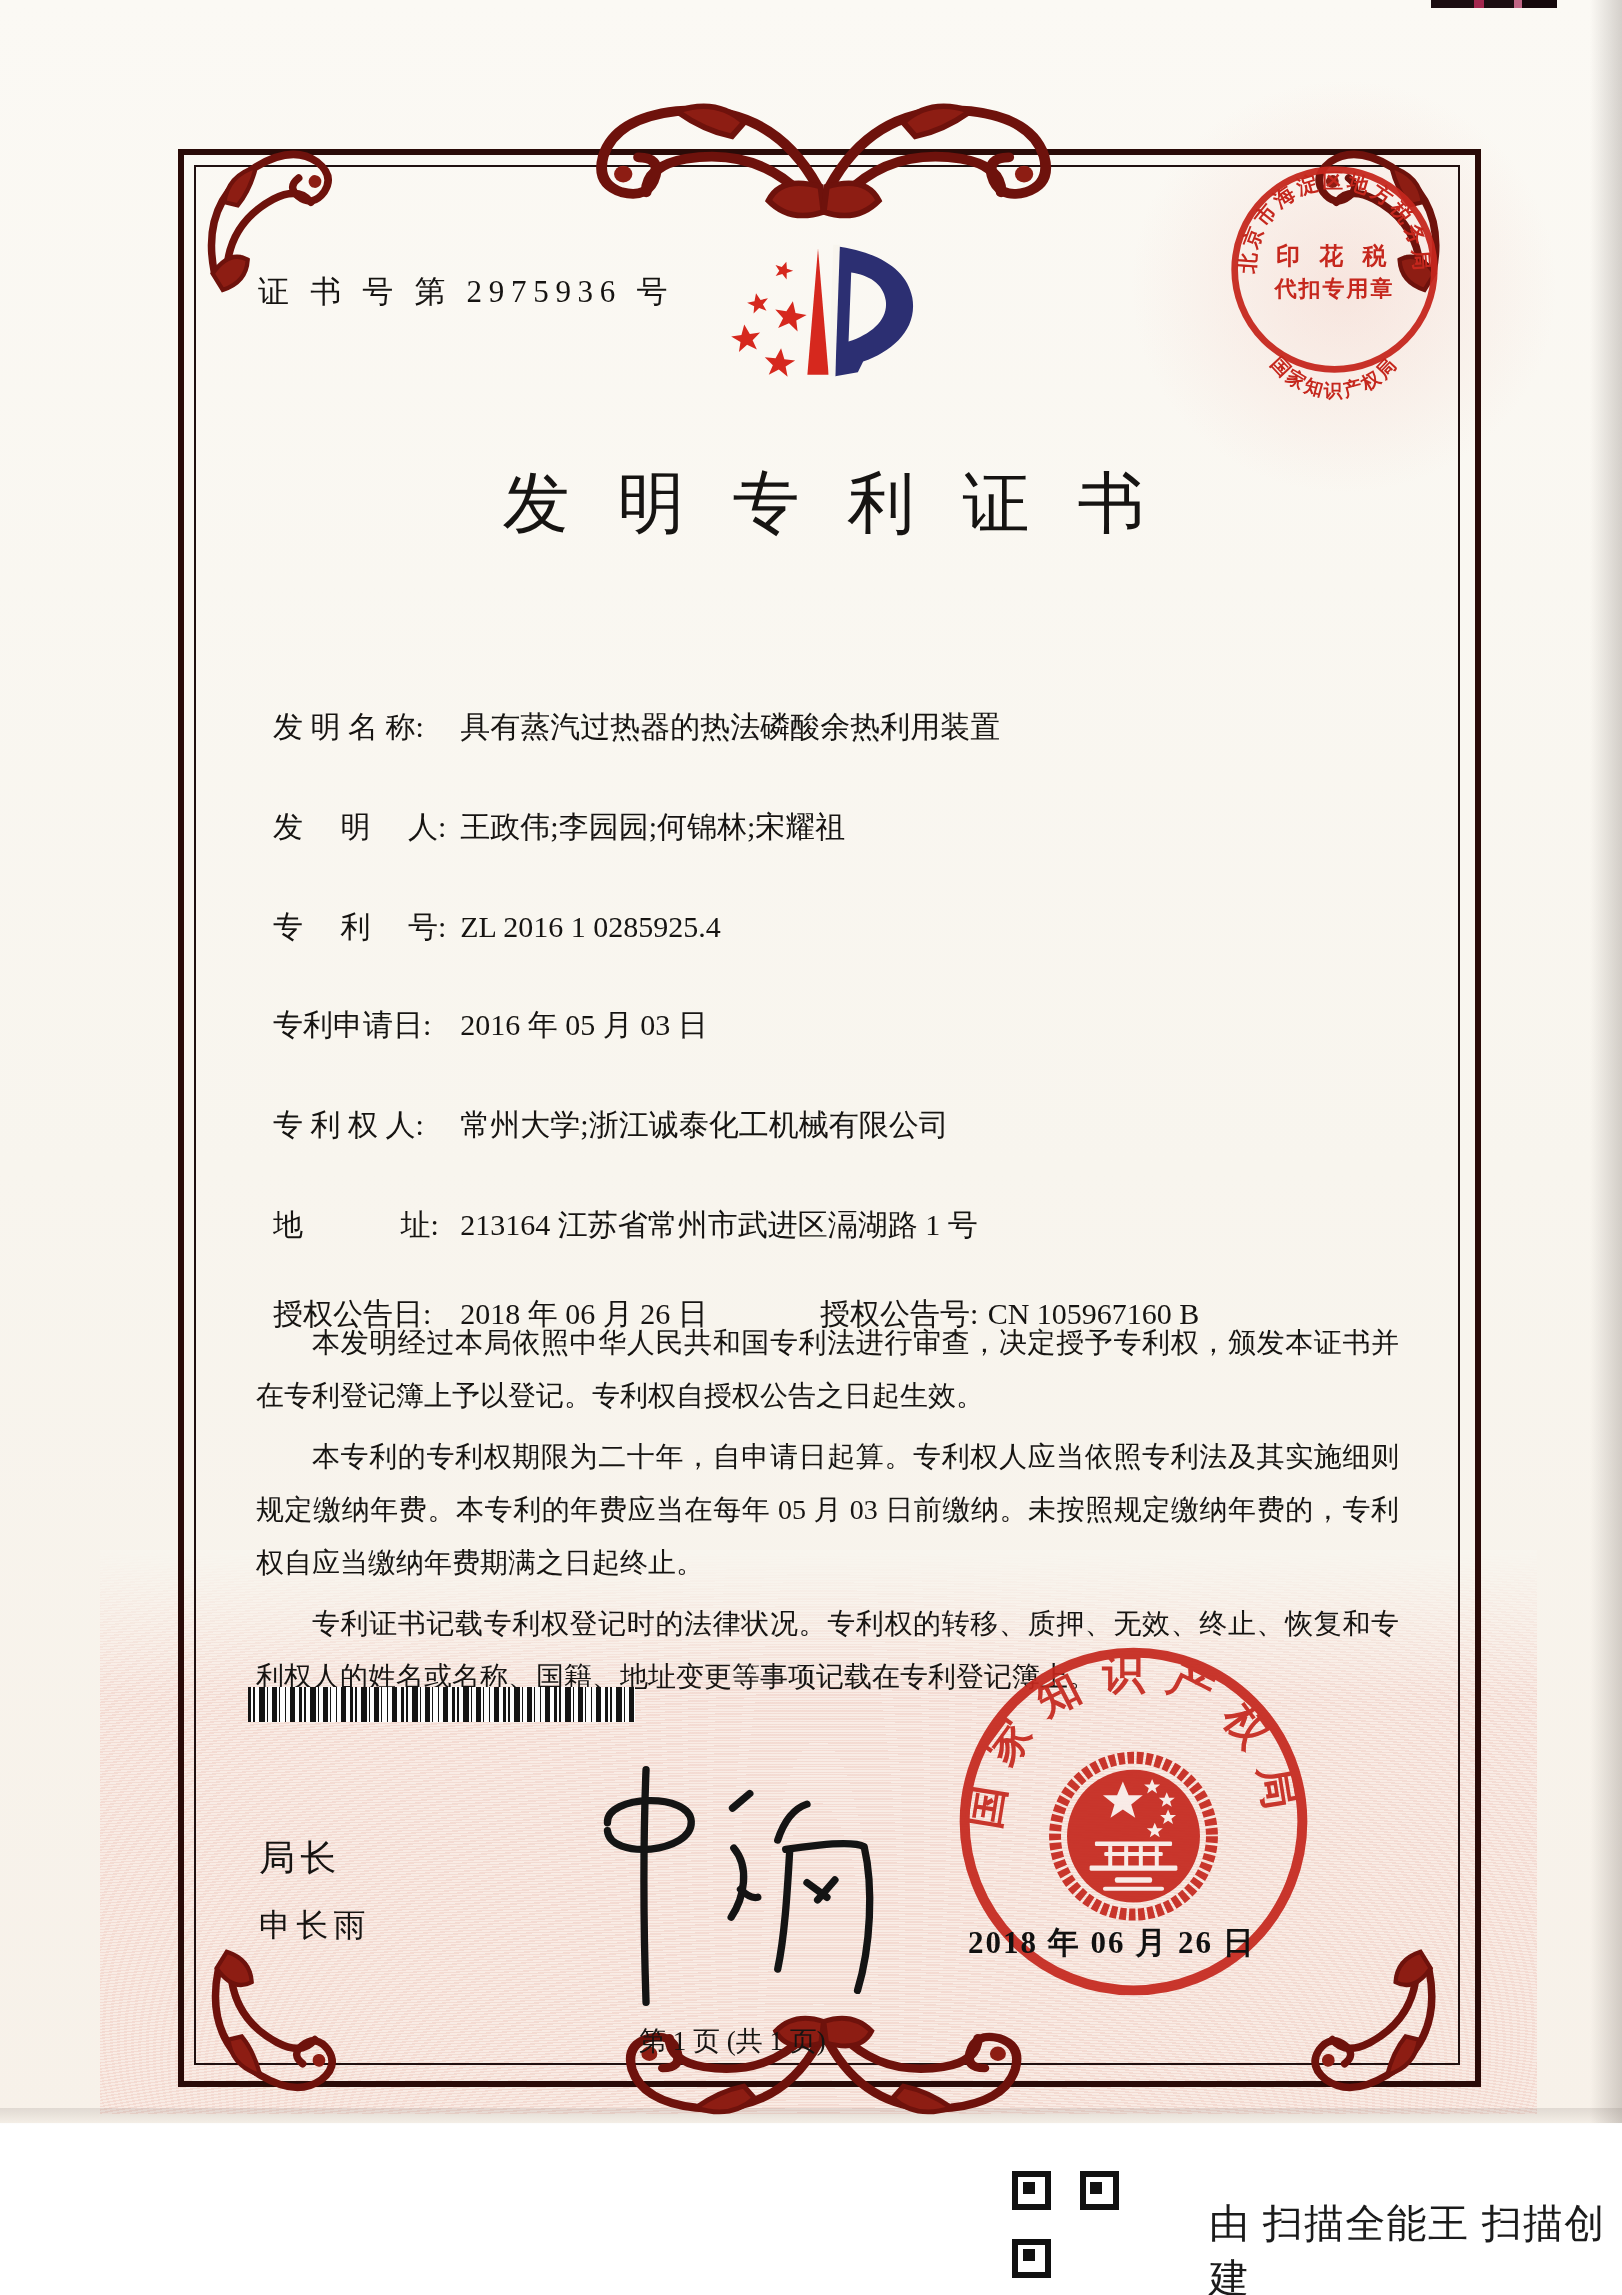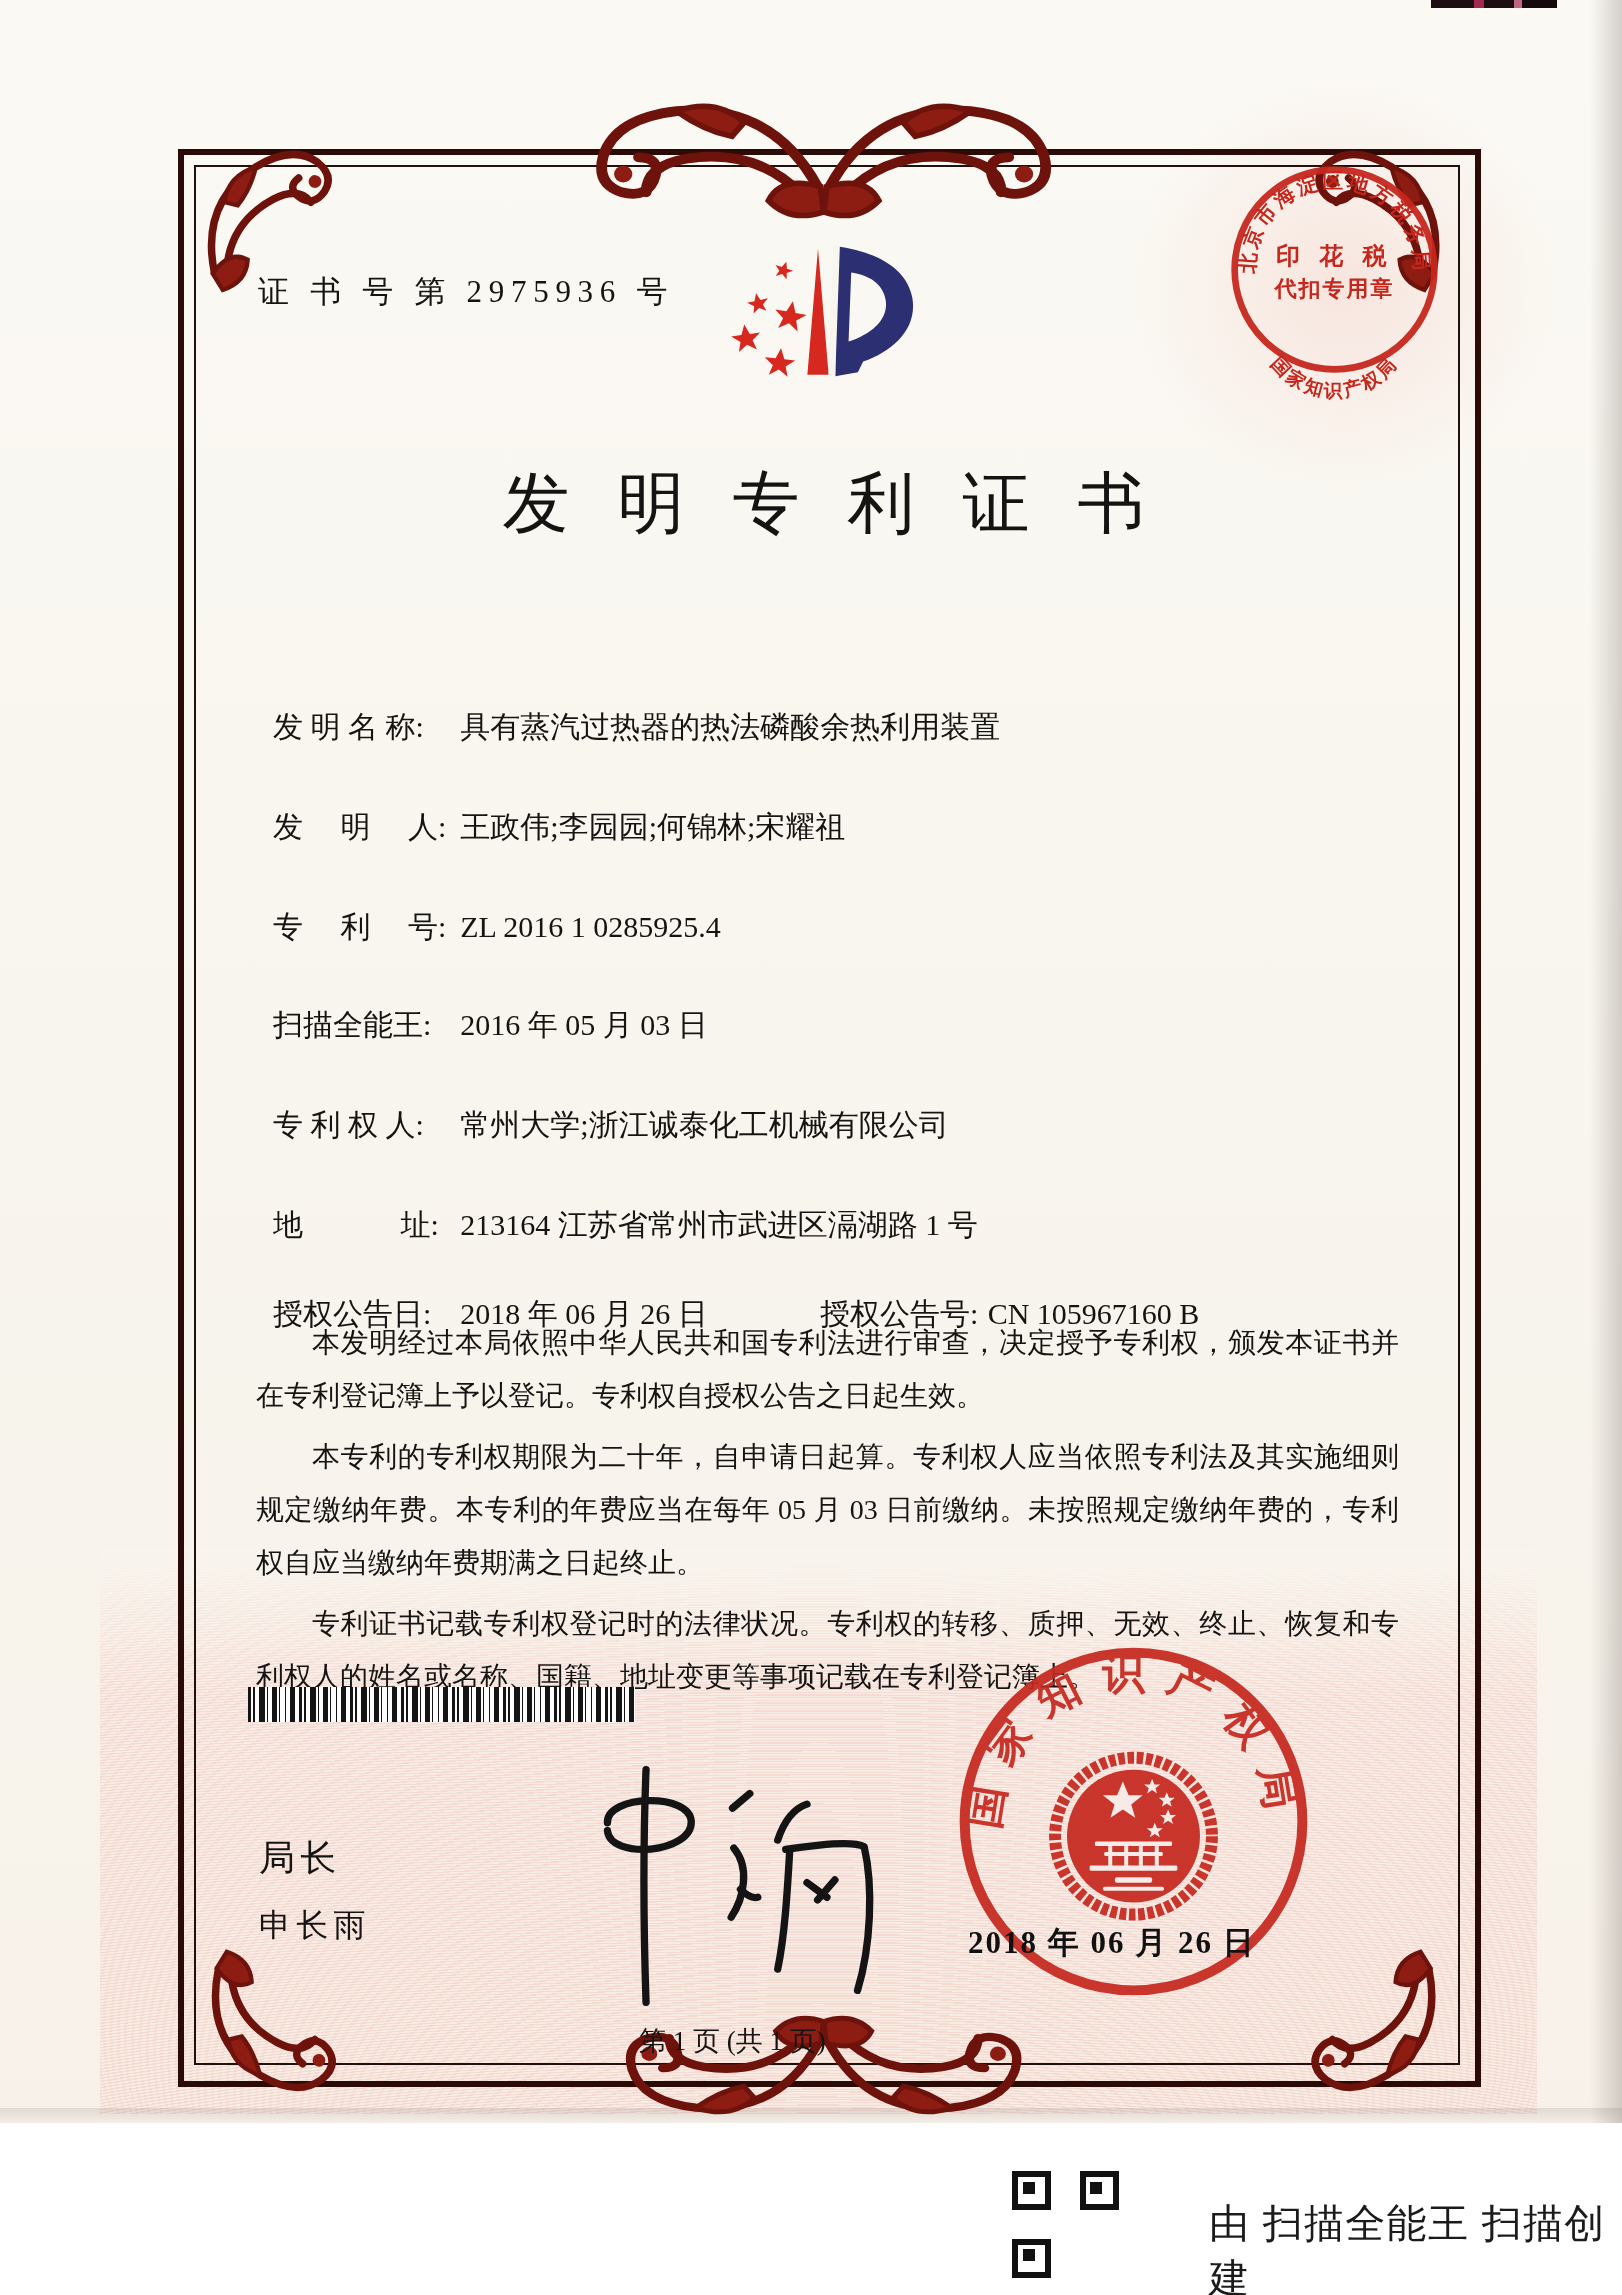--- a/index.html
+++ b/index.html
@@ -141,21 +141,21 @@
 <div class="abs row" style="top:673px">
   <span class="lbl">发 明 名 称:</span><span class="val">具有蒸汽过热器的热法磷酸余热利用装置</span>
 </div>
 <div class="abs row" style="top:773px">
   <span class="lbl">发　 明　 人:</span><span class="val">王政伟;李园园;何锦林;宋耀祖</span>
 </div>
 <div class="abs row" style="top:873px">
   <span class="lbl">专　 利　 号:</span><span class="val">ZL 2016 1 0285925.4</span>
 </div>
 <div class="abs row" style="top:971px">
-  <span class="lbl">扫描全能王:</span><span class="val">2016 年 05 月 03 日</span>
+  <span class="lbl">专利申请日:</span><span class="val">2016 年 05 月 03 日</span>
 </div>
 <div class="abs row" style="top:1071px">
   <span class="lbl">专 利 权 人:</span><span class="val">常州大学;浙江诚泰化工机械有限公司</span>
 </div>
 <div class="abs row" style="top:1171px">
   <span class="lbl">地　　　 址:</span><span class="val">213164 江苏省常州市武进区滆湖路 1 号</span>
 </div>
 <div class="abs row" style="top:1260px">
   <span class="lbl">授权公告日:</span><span class="val">2018 年 06 月 26 日</span>
 </div>

